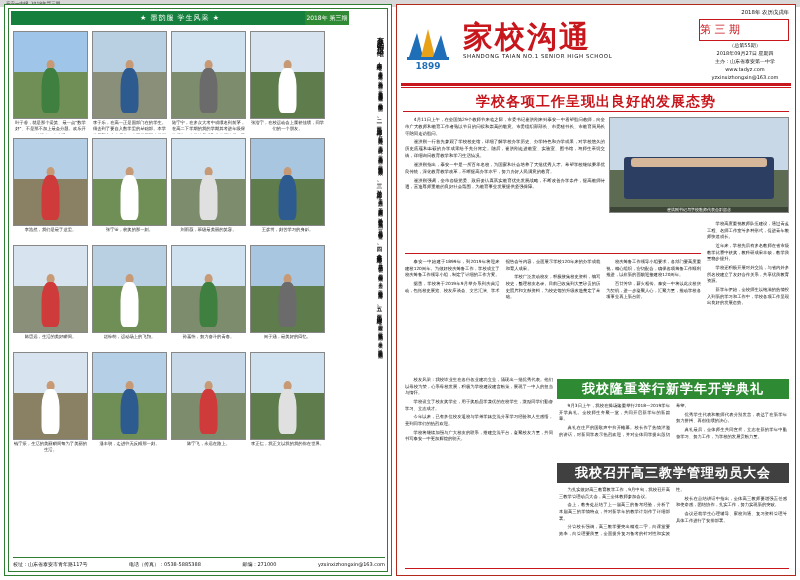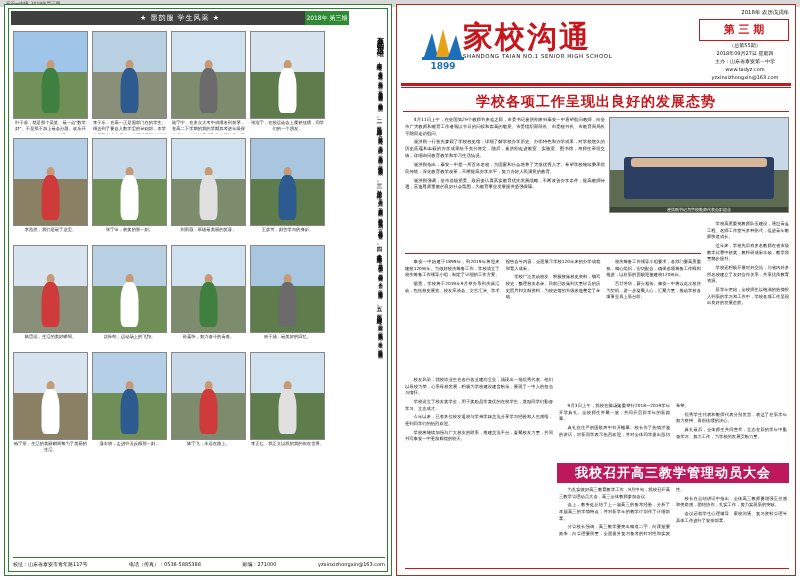--- a/index.html
+++ b/index.html
@@ -20,21 +20,21 @@
     border:1px solid #2f7d32;
     box-sizing:border-box;
     background:#fff;
   }
   .left-inner{
     position:absolute;left:3px;top:3px;right:3px;bottom:3px;
     border:1px solid #2f7d32;
   }
   .banner{
     position:absolute;left:6px;top:6px;width:338px;height:14px;
-    background:#404040;
+    background:#15803d;
     color:#ffffff;
     font-size:7px;
     line-height:14px;
     text-align:center;
     letter-spacing:1px;
   }
   .banner-issue{
     position:absolute;left:300px;top:6px;width:44px;height:14px;
     background:#2f8a34;color:#fff;font-size:6px;line-height:14px;text-align:center;
   }
@@ -97,35 +97,35 @@
     border:1px solid #b32a1d;
     box-sizing:border-box;background:#fff;
   }
   .masthead{
     position:absolute;left:4px;top:4px;width:390px;height:70px;
   }
   .mast-date{
     position:absolute;right:2px;top:0px;font-size:5.4px;color:#111;
   }
   .logo{
-    position:absolute;left:15px;top:10px;width:54px;height:54px;
+    position:absolute;left:0;top:10px;width:54px;height:54px;
   }
   .mast-title{
     position:absolute;left:62px;top:8px;
     font-size:30px;font-weight:bold;color:#c8161d;
     letter-spacing:2px;
     font-family:"DejaVu Serif","Liberation Serif",serif;
   }
   .mast-en{
     position:absolute;left:62px;top:44px;font-size:5.4px;color:#111;letter-spacing:0.6px;
   }
   .issue-box{
     position:absolute;right:2px;top:10px;width:88px;height:20px;
     border:1px solid #c8161d;color:#c8161d;
-    font-size:11px;font-weight:bold;text-align:center;line-height:20px;
+    font-size:11px;font-weight:normal;text-align:left;line-height:20px;
   }
   .issue-sub{
     position:absolute;right:2px;top:32px;width:88px;
     font-size:5px;color:#111;text-align:center;line-height:1.6;
   }
   .mast-rule{
     position:absolute;left:4px;top:78px;width:390px;height:3px;background:#c8161d;
   }
   .mast-rule2{
     position:absolute;left:4px;top:82px;width:390px;height:1px;background:#c8161d;
@@ -175,21 +175,21 @@
   }
   .side-col p{margin:0 0 2px 0;text-indent:2em;}
   .green-title{
     position:absolute;left:160px;top:374px;width:232px;height:20px;
     background:#2f8a34;color:#fff;
     font-size:13px;font-weight:bold;text-align:center;line-height:20px;
     font-family:"DejaVu Serif","Liberation Serif",serif;letter-spacing:1px;
   }
   .green-title2{
     position:absolute;left:160px;top:458px;width:232px;height:20px;
-    background:#be185d;color:#fff;
+    background:#404040;color:#fff;
     font-size:13px;font-weight:bold;text-align:center;line-height:20px;
     font-family:"DejaVu Serif","Liberation Serif",serif;letter-spacing:1px;
   }
   .art-left-bottom{
     position:absolute;left:8px;top:372px;width:148px;height:180px;
     font-size:4.3px;line-height:1.55;color:#111;text-align:justify;overflow:hidden;
   }
   .art-left-bottom p{margin:0 0 2px 0;text-indent:2em;}
   .art-mid-bottom{
     position:absolute;left:162px;top:398px;width:228px;height:56px;
@@ -473,20 +473,21 @@
       <p>新学年伊始，全校师生以饱满的热情投入到新的学习和工作中，学校各项工作呈现出良好的发展态势。</p>
     </div>
 
     <div class="art-left-bottom">
       <p>校友风采：我校毕业生在各行各业建功立业，涌现出一批优秀代表。他们以母校为荣，心系母校发展，积极为学校建设建言献策，展现了一中人的担当与情怀。</p>
       <p>学校设立了校友奖学金，用于奖励品学兼优的在校学生，激励同学们勤奋学习、立志成才。</p>
       <p>今年以来，已有多位校友返校与学弟学妹交流分享学习经验和人生感悟，受到同学们的热烈欢迎。</p>
       <p>学校将继续加强与广大校友的联系，搭建交流平台，凝聚校友力量，共同书写泰安一中更加辉煌的明天。</p>
     </div>
 
+    <div class="green-title">我校隆重举行新学年开学典礼</div>
     <div class="art-mid-bottom">
       <p>9月3日上午，我校在操场隆重举行2018—2019学年开学典礼。全校师生齐聚一堂，共同开启新学年的新篇章。</p>
       <p>典礼在庄严的国歌声中拉开帷幕。校长作了热情洋溢的讲话，对新同学表示热烈欢迎，并对全体同学提出殷切希望。</p>
       <p>优秀学生代表和教师代表分别发言，表达了在新学年努力拼搏、再创佳绩的决心。</p>
       <p>典礼最后，全体师生共同宣誓，立志在新的学年中勤奋学习、努力工作，为学校的发展贡献力量。</p>
     </div>
 
     <div class="green-title2">我校召开高三教学管理动员大会</div>
     <div class="art-bot">
       <p>为扎实做好高三教育教学工作，9月中旬，我校召开高三教学管理动员大会，高三全体教师参加会议。</p>

